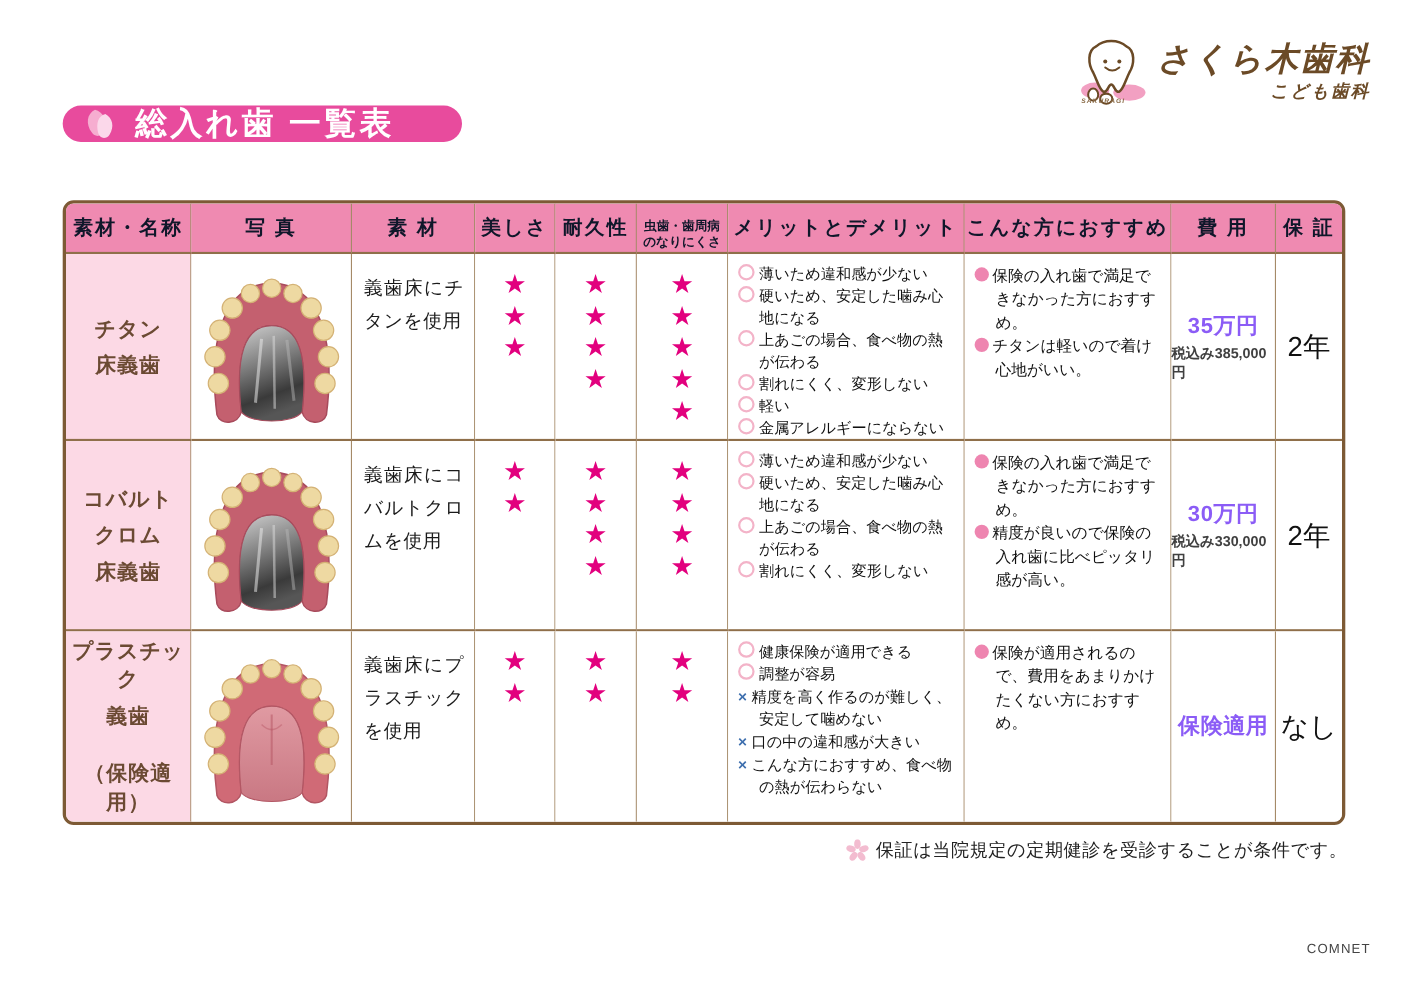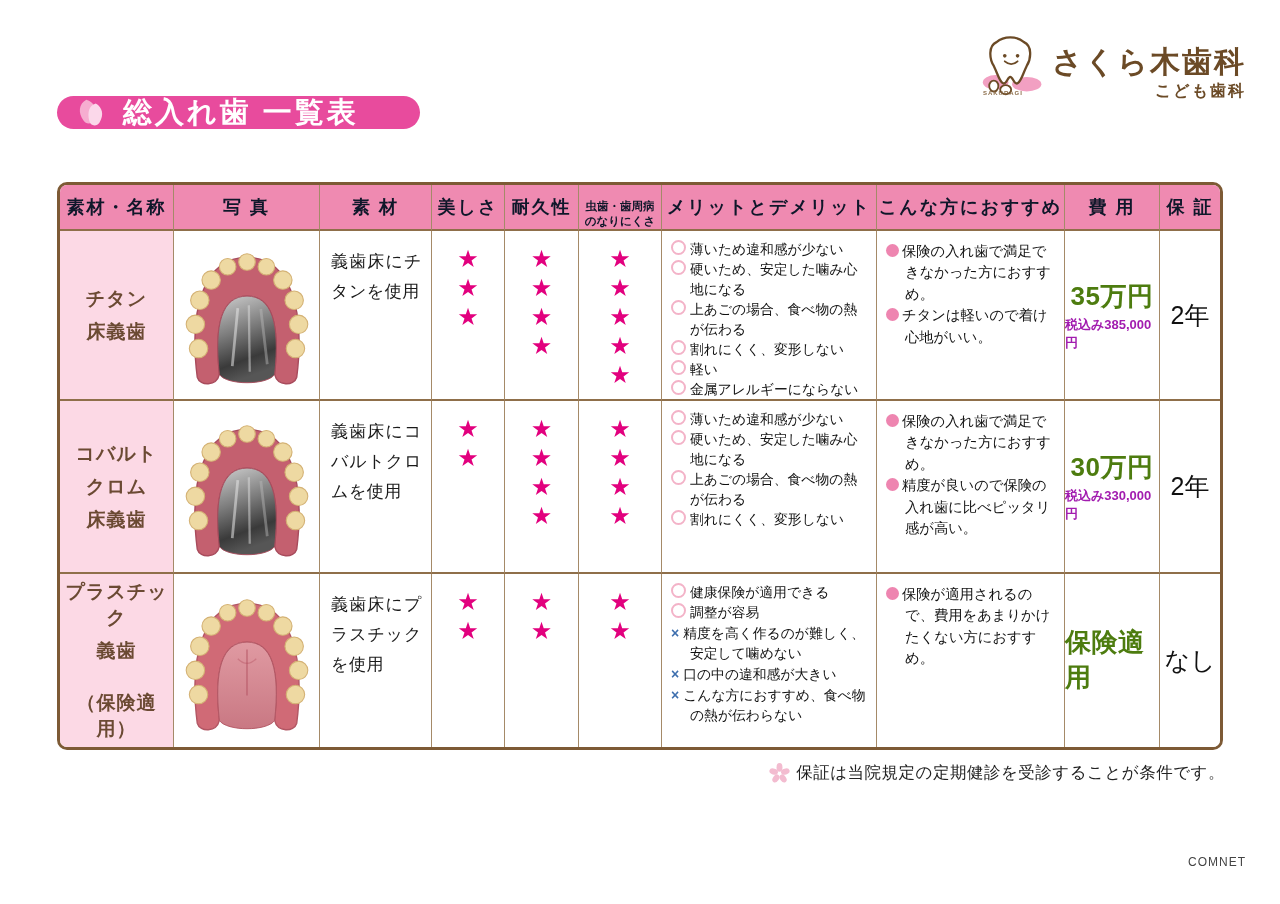--- a/index.html
+++ b/index.html
@@ -2,21 +2,21 @@
 <html><head>
 <meta charset="utf-8">
 <style>
   html,body{margin:0;padding:0;}
   body{
     width:1280px;height:904px;position:relative;background:#fff;
     font-family:"Liberation Sans","DejaVu Sans",sans-serif;color:#222;
     overflow:hidden;
   }
   
-  .logo{position:absolute;top:30px;right:34px;display:flex;align-items:flex-end;gap:7px;}
+  .logo{position:absolute;top:30px;right:34px;display:flex;align-items:center;gap:7px;font-style:italic;}
   .logo-text{display:flex;flex-direction:column;align-items:flex-end;line-height:1.1;}
   .clinic-name{font-size:30px;font-weight:bold;color:#6b4a26;letter-spacing:2px;}
   .clinic-sub{font-size:16px;font-weight:bold;color:#6b4a26;letter-spacing:2px;margin-top:4px;}
   .mascot{position:relative;width:64px;height:70px;}
   .sakuragi{position:absolute;left:2px;bottom:4px;font-size:6px;color:#8a6b47;letter-spacing:1px;font-weight:bold;}
   
   .title-badge{
     position:absolute;left:57px;top:96px;width:363px;height:33px;
     background:#e84b9d;border-radius:24px;display:flex;align-items:center;
   }
@@ -46,22 +46,22 @@
   .star{color:#e2007e;font-size:24px;line-height:29px;}
   .cell-merits{padding:9px 6px 6px 9px;font-size:13.8px;line-height:1.45;color:#111;}
   .mi{padding-left:19px;text-indent:-19px;}
   .ring{display:inline-block;width:11px;height:11px;border:2px solid #f3b3c8;border-radius:50%;
         margin-right:4px;vertical-align:-1px;text-indent:0;}
   .cross{color:#3e6fae;font-weight:bold;margin-right:4px;font-size:14px;}
   .cell-recs{padding:10px 6px 6px 9px;font-size:14.3px;line-height:1.5;color:#111;}
   .dot{display:inline-block;width:13px;height:13px;background:#ee85b0;border-radius:50%;
        margin-right:3px;vertical-align:-1px;text-indent:0;}
   .cell-cost{display:flex;flex-direction:column;align-items:center;justify-content:center;gap:2px;}
-  .cost-main{font-size:26px;font-weight:600;color:#4d7c0f;letter-spacing:0.5px;}
-  .cost-sub{font-size:13px;font-weight:600;color:#a21caf;}
+  .cost-main{font-size:20px;font-weight:600;color:#8b5cf6;letter-spacing:0.5px;}
+  .cost-sub{font-size:13px;font-weight:600;color:#404040;}
   .cell-warranty{display:flex;align-items:center;justify-content:center;font-size:25px;color:#111;font-weight:500;}
   
   .footnote{position:absolute;top:762px;right:55px;display:flex;align-items:center;gap:6px;
             font-size:16.5px;color:#222;letter-spacing:0.5px;}
   .credit{position:absolute;top:855px;right:34px;font-size:12px;color:#444;letter-spacing:1px;}
 </style>
 </head>
 <body>
 
 <div class="logo">

